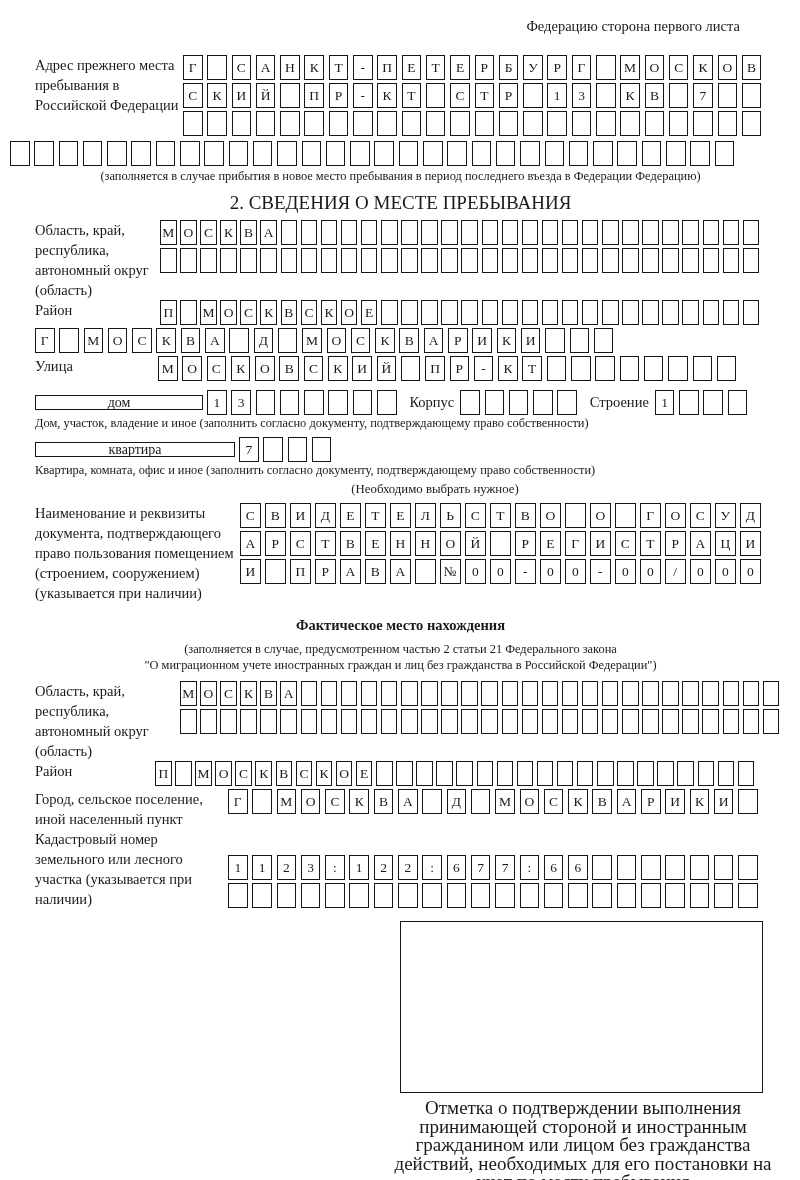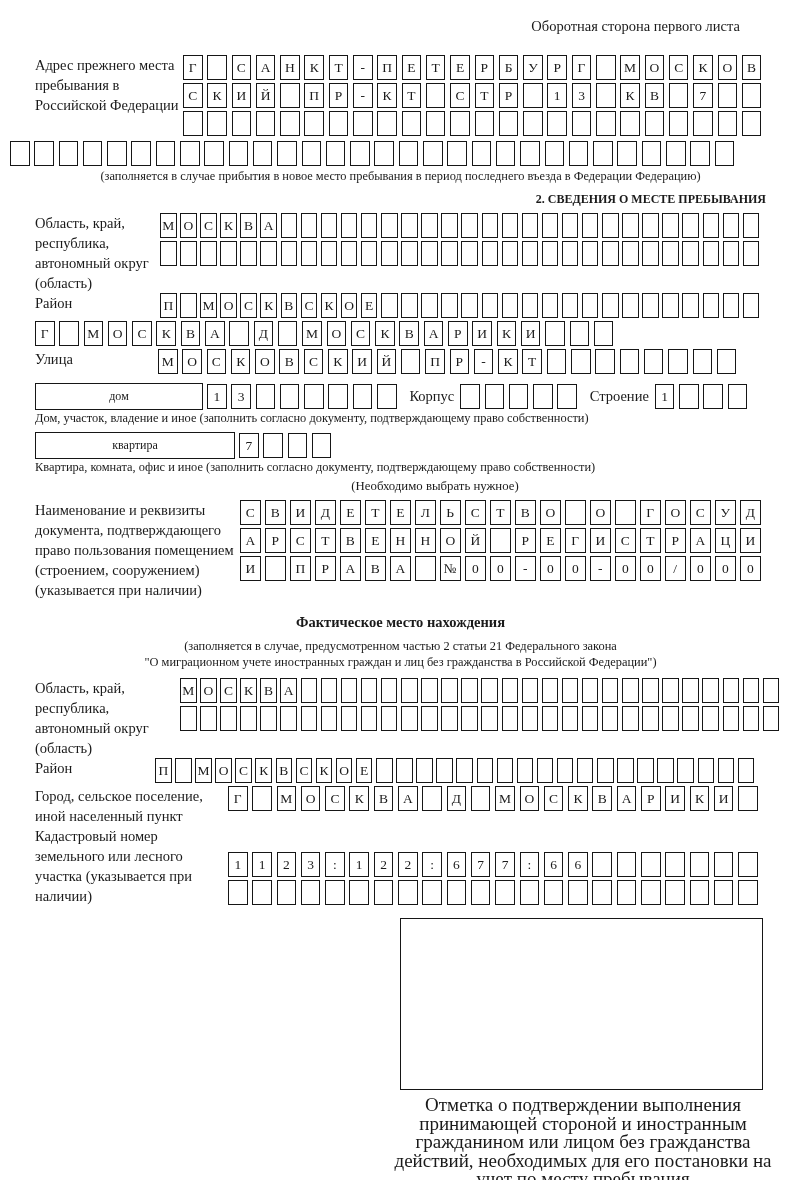--- a/index.html
+++ b/index.html
@@ -19,27 +19,27 @@
         display:inline-flex;align-items:center;justify-content:center;
         font-size:13.5px;flex-shrink:0;}
   .g24 .cell{width:19.5px;margin-right:4.8px;}
   .g30 .cell{width:16.5px;margin-right:3.6px;}
   .g21 .cell{width:20.5px;margin-right:4.5px;}
   .g22 .cell{width:19.5px;margin-right:4.8px;}
   .fullrow{margin-left:-25px;margin-top:2px;}
 
   .caption{font-size:12.4px;line-height:15px;margin-top:1px;}
   .center{text-align:center;}
-  .h2{font-size:12px;font-weight:bold;text-align:right;margin:8px 0 6px 0;}
+  .h2{font-size:19px;font-weight:normal;text-align:center;margin:8px 0 6px 0;}
   .h3{font-size:14.5px;font-weight:bold;text-align:center;margin:14px 0 8px 0;}
 
   .houserow{display:flex;align-items:center;margin-top:6px;}
-  .wbox{box-sizing:border-box;border:1.6px solid #161616;height:27px;
+  .wbox{box-sizing:border-box;border:1.6px solid #161616;height:15px;
         display:flex;align-items:center;justify-content:center;
-        font-size:12px;flex-shrink:0;}
+        font-size:14px;flex-shrink:0;}
   .bw168{width:168px;margin-right:4px;}
   .bw200{width:200px;margin-right:4px;}
   .houserow .cells{margin-bottom:0;}
   .inlab{font-size:14.5px;margin:0 6px 0 8px;white-space:nowrap;}
 
   .stayrow{display:flex;align-items:center;margin-top:8px;font-size:14.5px;}
   .checkbox{box-sizing:border-box;border:1.6px solid #161616;width:22px;height:26px;
             display:inline-flex;align-items:center;justify-content:center;
             font-size:14px;margin:0 10px;flex-shrink:0;}
   .cbgap{margin-left:28px;}
@@ -50,21 +50,21 @@
   .stampbox{box-sizing:border-box;border:1.7px solid #161616;width:363px;height:172px;
             margin:10px 0 0 365px;}
   .stampcap{width:392px;margin-left:352px;text-align:center;
             font-size:19px;line-height:18.5px;margin-top:6px;}
 </style>
 </head>
 <body>
 
 <div class="page">
 
-  <div class="hdr">Оборотная сторона первого листа</div>
+  <div class="hdr">Федерацию сторона первого листа</div>
 
   <div class="frow" style="margin-top:20px;">
     <div class="label w148">Адрес прежнего места пребывания в Российской Федерации</div>
     <div>
       <div class="cells g24">
           <span class="cell">Г</span>
           <span class="cell"></span>
           <span class="cell">С</span>
           <span class="cell">А</span>
           <span class="cell">Н</span>

